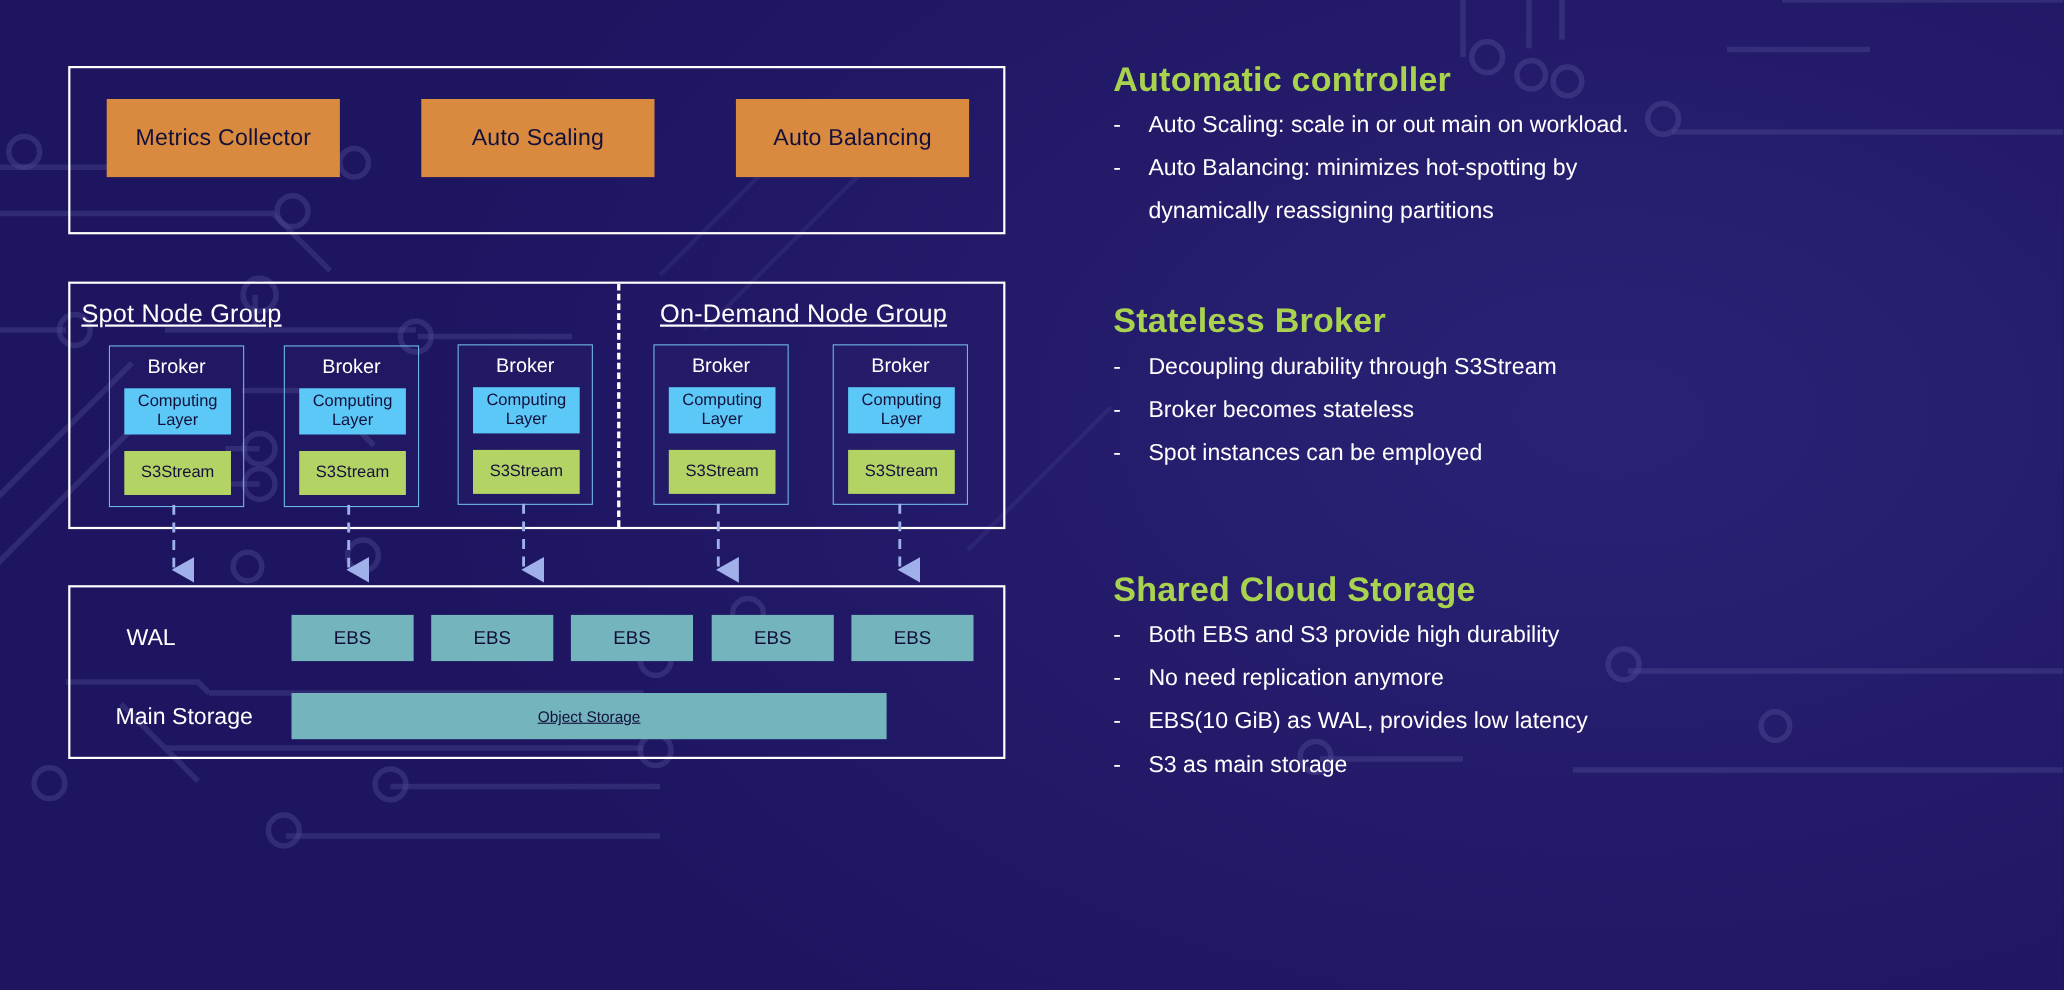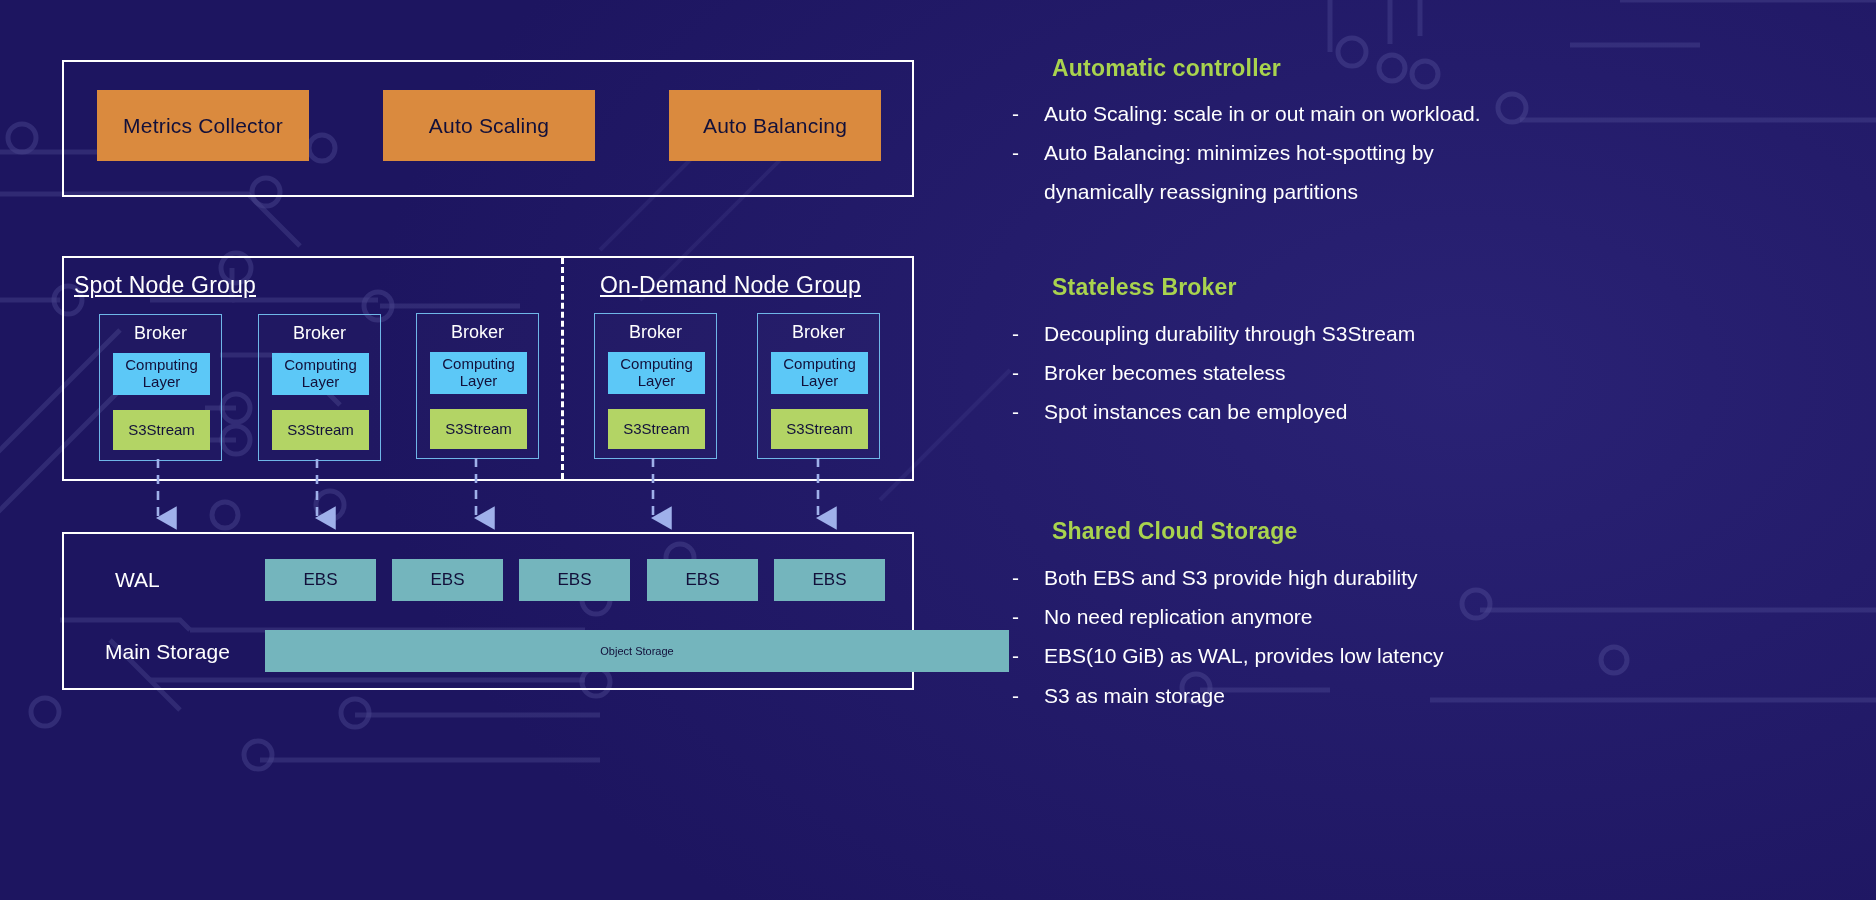--- a/index.html
+++ b/index.html
@@ -42,21 +42,21 @@
 
   .panel {
     position: absolute;
     border: 2px solid #ffffff;
     box-sizing: border-box;
   }
 
   
   #controller-panel {
     left: 62px; top: 60px;
-    width: 852px; height: 137px;
+    width: 852px; height: 153px;
   }
   .ctrl-box {
     position: absolute;
     background: #da8a3e;
     color: #12103a;
     display: flex;
     align-items: center;
     justify-content: center;
     font-size: 21px;
     letter-spacing: .2px;
@@ -124,46 +124,46 @@
     background: #74b5bd;
     color: #12103a;
     display: flex;
     align-items: center;
     justify-content: center;
     font-size: 17px;
   }
   #object-storage {
     position: absolute;
     left: 265px; top: 630px;
-    width: 744px; height: 42px;
+    width: 541px; height: 42px;
     background: #74b5bd;
     color: #12103a;
     display: flex;
     align-items: center;
     justify-content: center;
-    font-size: 11px;
+    font-size: 14px;
+    text-decoration: underline;
   }
 
   
   #arrows { position: absolute; inset: 0; pointer-events: none; }
 
   
   .textcol {
     position: absolute;
     left: 1012px; top: 0;
     width: 864px; height: 900px;
   }
   .sec-head {
     position: absolute;
     color: #a9d34e;
     font-weight: bold;
-    font-size: 23px;
+    font-size: 31px;
     letter-spacing: .2px;
     white-space: nowrap;
-    margin-left: 40px;
   }
   .bullet {
     position: absolute;
     color: #ffffff;
     font-size: 21px;
     white-space: nowrap;
   }
   .bullet .dash {
     position: absolute;
     left: 0; top: 0;

